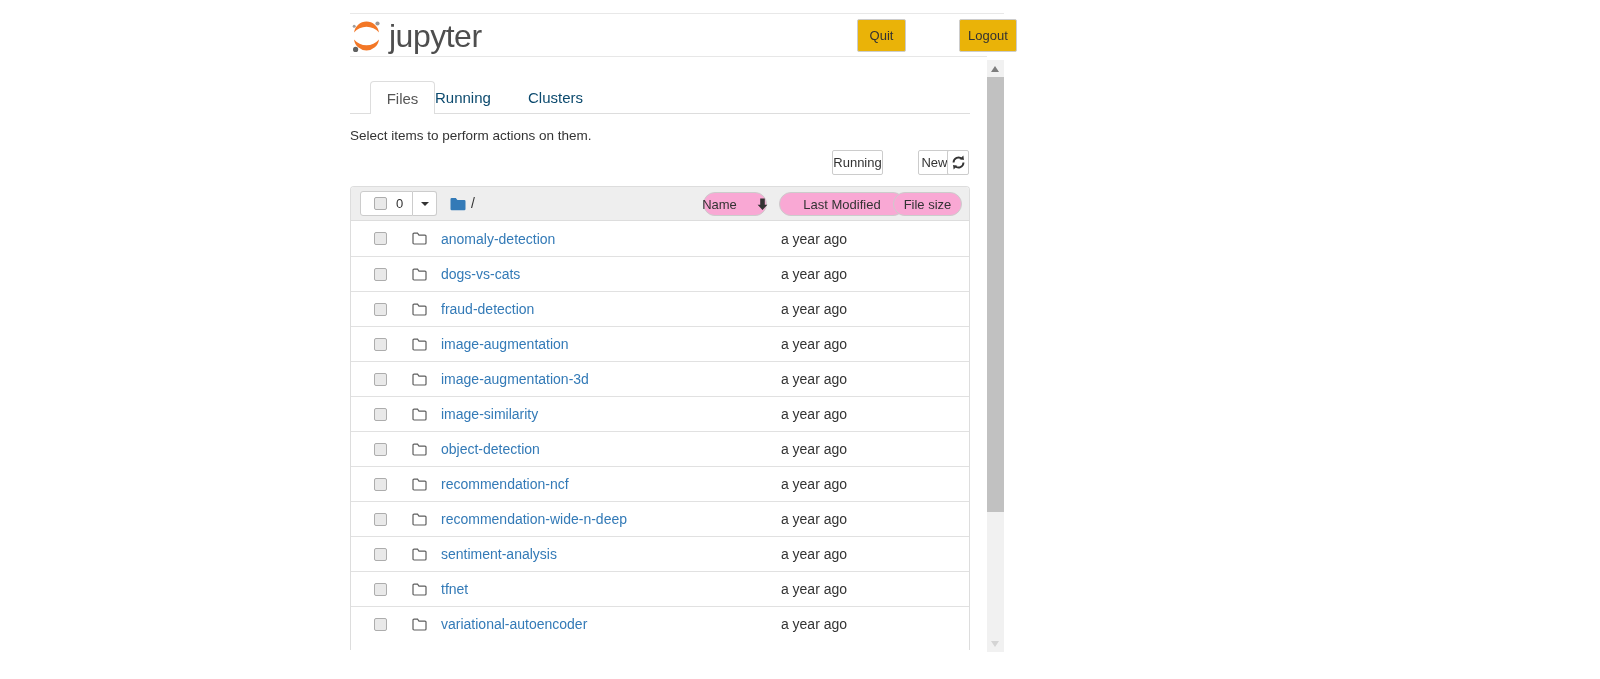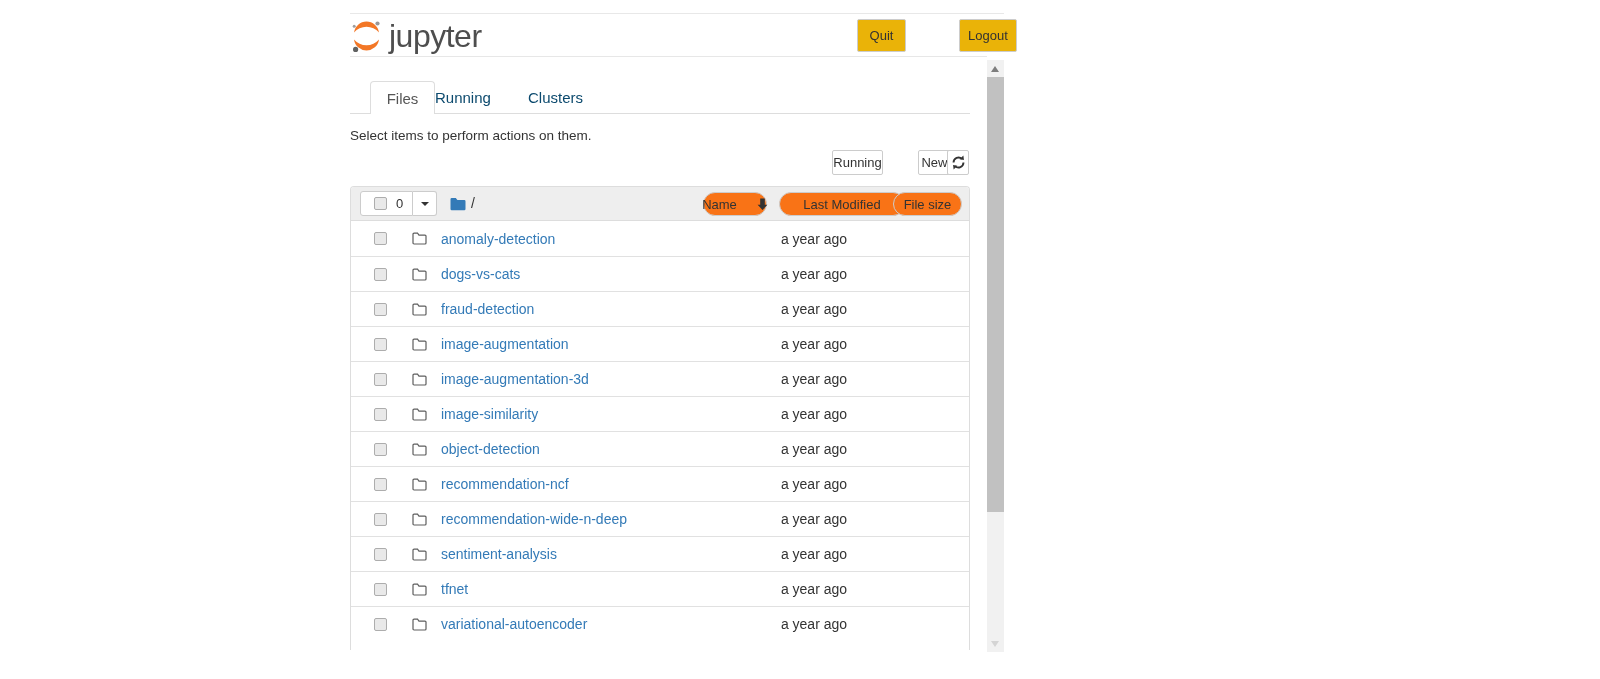--- a/index.html
+++ b/index.html
@@ -69,21 +69,21 @@
   }
   .seg-check { width:53px; border-radius:3px 0 0 3px; padding-left:13px; gap:9px; font-size:13px; }
   .seg-caret { width:24px; border-left:none; border-radius:0 3px 3px 0; justify-content:center; }
   .checkbox {
     width:13px; height:13px; background:#e9e9e9; border:1px solid #adadad;
     border-radius:2px; display:inline-block; cursor:pointer; flex:none;
   }
   .crumb-icon { position:absolute; left:99px; top:10px; }
   .crumb-path { position:absolute; left:120px; top:8px; font-size:14px; color:#333; cursor:pointer; }
   .sort-btn {
-    position:absolute; top:5px; height:24px; background:#f97316; border:1px solid #ccc;
+    position:absolute; top:5px; height:24px; background:#f9a8d4; border:1px solid #ccc;
     border-radius:12px; font-size:13px; color:#333; display:flex; align-items:center;
     justify-content:center; gap:20px; cursor:pointer; font-family:inherit;
   }
   .sort-name { left:352px; width:64px; }
   .sort-lm   { left:428px; width:126px; }
   .sort-fs   { left:542px; width:69px; }
 
   .row {
     display:flex; align-items:center; height:35px; padding-left:23px;gap:8px;
   }

